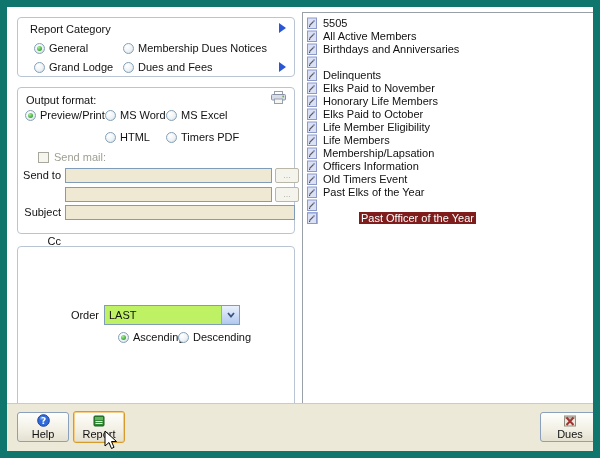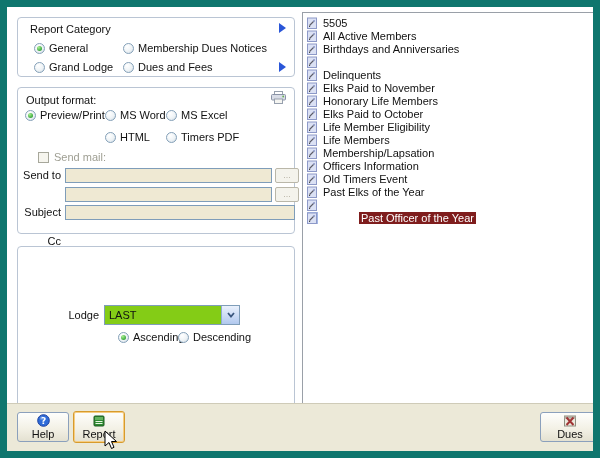--- a/index.html
+++ b/index.html
@@ -38,21 +38,21 @@
     background:#efe9d3;border:1px solid #7f9db9;
     font-family:"Liberation Sans", sans-serif;font-size:11px;padding:0 3px;color:#111;
   }
   .browse{
     position:absolute;box-sizing:border-box;width:24px;height:15px;
     background:#f4f3ec;border:1px solid #bab7a9;border-radius:2px;
     color:#b6b2a4;font-size:9px;line-height:12px;text-align:center;cursor:default;
   }
   
   .combo{
-    position:absolute;box-sizing:border-box;height:20px;background:#84cc16;
+    position:absolute;box-sizing:border-box;height:20px;background:#bef264;
     border:1px solid #7f9db9;cursor:default;
   }
   .combo .val{position:absolute;left:4px;top:3px;line-height:13px;}
   .combo .btn{
     position:absolute;right:0;top:0;width:17px;height:18px;
     background:linear-gradient(#eaf1fc,#c3d5f3 70%,#b0c8ee);
     border-left:1px solid #8fabd3;display:flex;align-items:center;justify-content:center;
   }
   
   .listbox{
@@ -157,21 +157,21 @@
 
     <div class="fld-label" style="left:0;top:99px;margin-top:47px;">Cc</div>
     <input class="field" style="left: 47px; top: 99px; width: 207px;" readonly="" value="">
     <div class="browse" style="left:257px;top:99px;">...</div>
 
     <div class="fld-label" style="left:0;top:117px;">Subject</div>
     <input class="field" style="left: 47px; top: 117px; width: 230px;" readonly="" value="">
   </div>
 
   <div class="group" style="left:10px;top:239px;width:278px;height:163px;">
-    <div style="position:absolute;left:40px;top:62px;width:41px;text-align:right;">Lodge</div>
+    <div style="position:absolute;left:40px;top:62px;width:41px;text-align:right;">Order</div>
     <div class="combo" style="left:86px;top:58px;width:136px;">
       <span class="val">LAST</span>
       <span class="btn">
         <svg class="ico" width="8" height="6" viewBox="0 0 8 6">
             <path d="M1 1 L4 4.5 L7 1" fill="none" stroke="#3a567e" stroke-width="1.8"></path>
           </svg>
       </span>
     </div>
     <div class="radio-item" style="left:100px;top:84px;">
       <span class="radio checked"></span>

